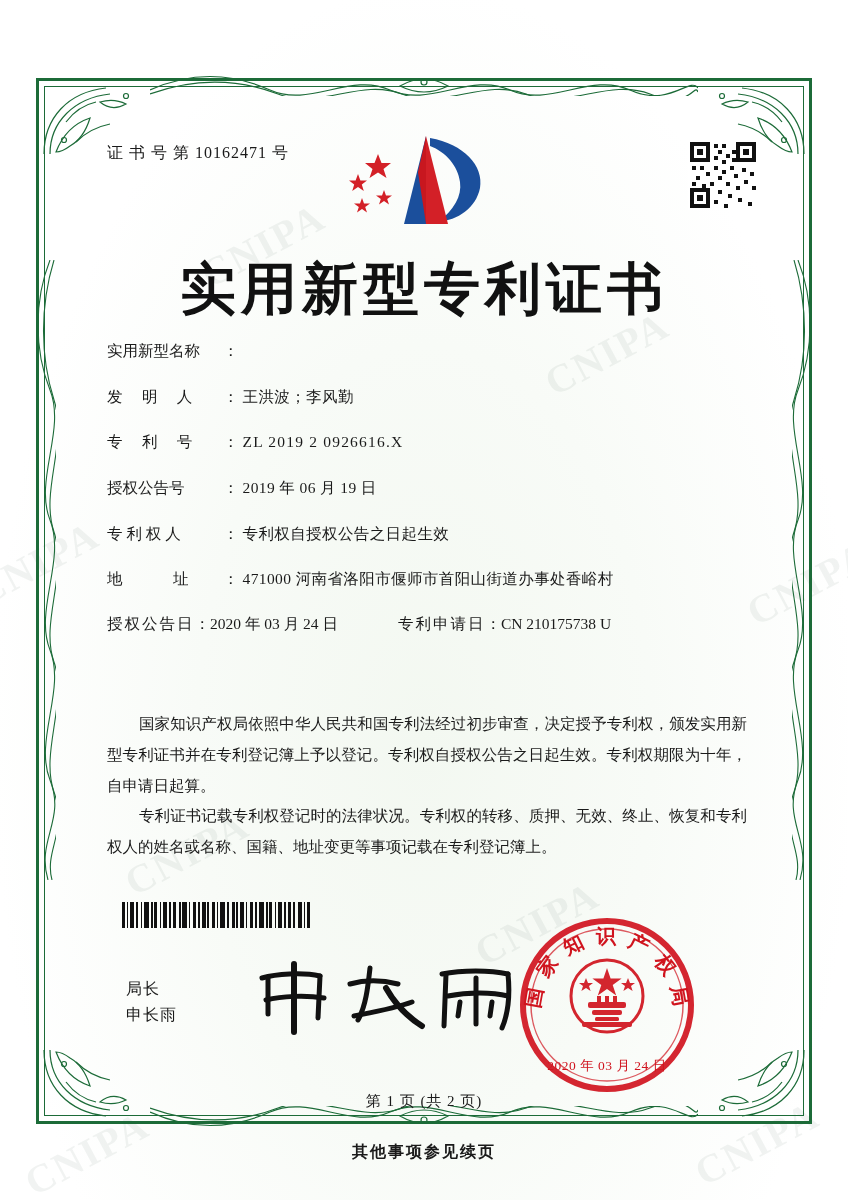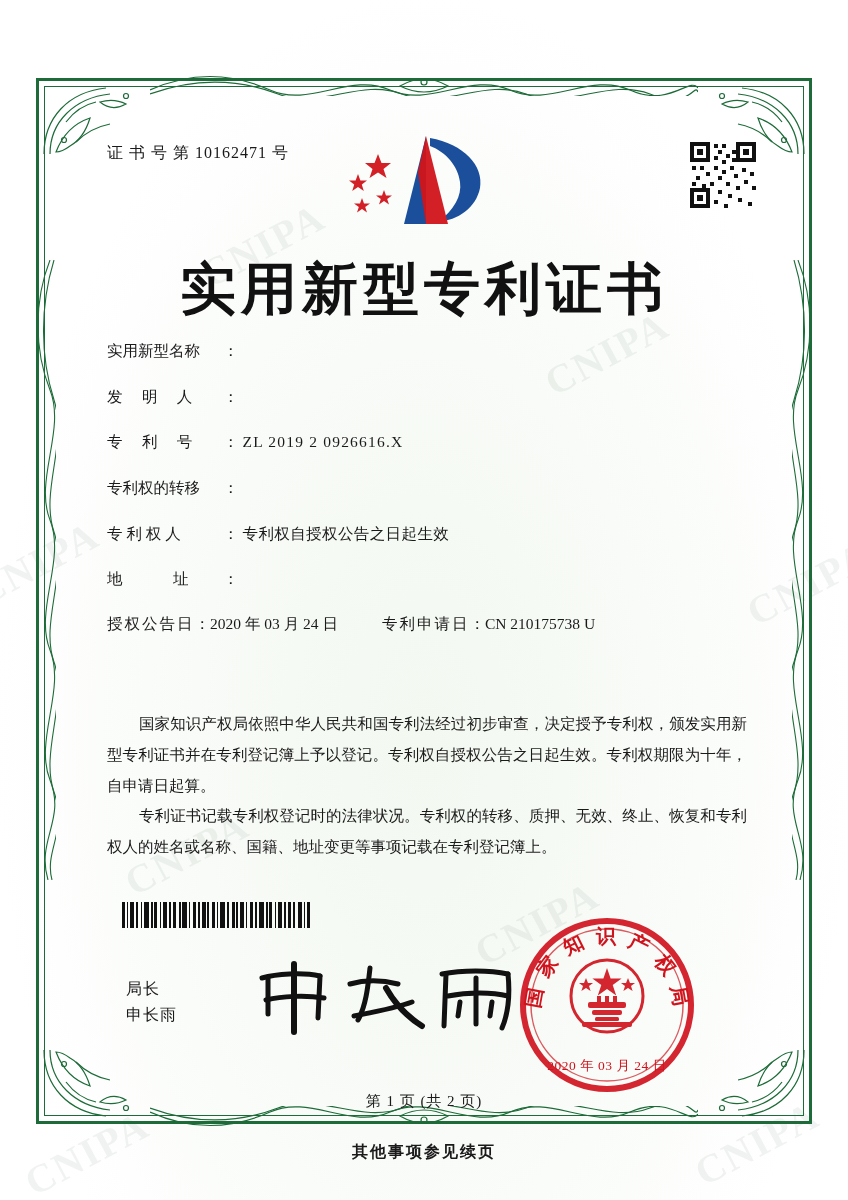--- a/index.html
+++ b/index.html
@@ -140,21 +140,21 @@
   }
   .f-label {
     width: 116px;
     flex: none;
     letter-spacing: 0px;
   }
   .f-colon { flex: none; margin-right: 4px; }
   .f-value { flex: 1; letter-spacing: 0.4px; }
   .f-value.mono { font-family: "Liberation Serif", serif; letter-spacing: 1.2px; }
 
-  .row-double { display: flex; align-items: baseline; margin-bottom: 6px; }
+  .row-double { display: flex; align-items: baseline; margin-bottom: 6px; gap: 16px; }
   .row-double .seg { display: flex; align-items: baseline; }
   .row-double .seg2 { margin-left: 44px; }
   .row-double .lab { letter-spacing: 2px; }
 
   .para {
     position: absolute;
     left: 31px;
     width: 640px;
     font-size: 15.5px;
     line-height: 2.0;
@@ -405,42 +405,45 @@
     <div class="fields">
 
       <div class="field-row">
         <span class="f-label">实用新型名称</span>
         <span class="f-colon">：</span>
       </div>
 
       <div class="field-row">
         <span class="f-label">发　 明 　人</span>
         <span class="f-colon">：</span>
+        <span class="f-value">王洪波；李风勤</span>
       </div>
 
       <div class="field-row">
         <span class="f-label">专　 利 　号</span>
         <span class="f-colon">：</span>
         <span class="f-value mono">ZL 2019 2 0926616.X</span>
       </div>
 
       <div class="field-row">
-        <span class="f-label">专利权的转移</span>
+        <span class="f-label">授权公告号</span>
         <span class="f-colon">：</span>
+        <span class="f-value">2019 年 06 月 19 日</span>
       </div>
 
       <div class="field-row">
         <span class="f-label">专 利 权 人</span>
         <span class="f-colon">：</span>
         <span class="f-value">专利权自授权公告之日起生效</span>
       </div>
 
       <div class="field-row">
         <span class="f-label">地　　　 址</span>
         <span class="f-colon">：</span>
+        <span class="f-value">471000 河南省洛阳市偃师市首阳山街道办事处香峪村</span>
       </div>
 
       <div class="row-double">
         <span class="seg">
           <span class="lab">授权公告日</span>
           <span>：</span>
           <span>2020 年 03 月 24 日</span>
         </span>
         <span class="seg seg2">
           <span class="lab">专利申请日</span>

